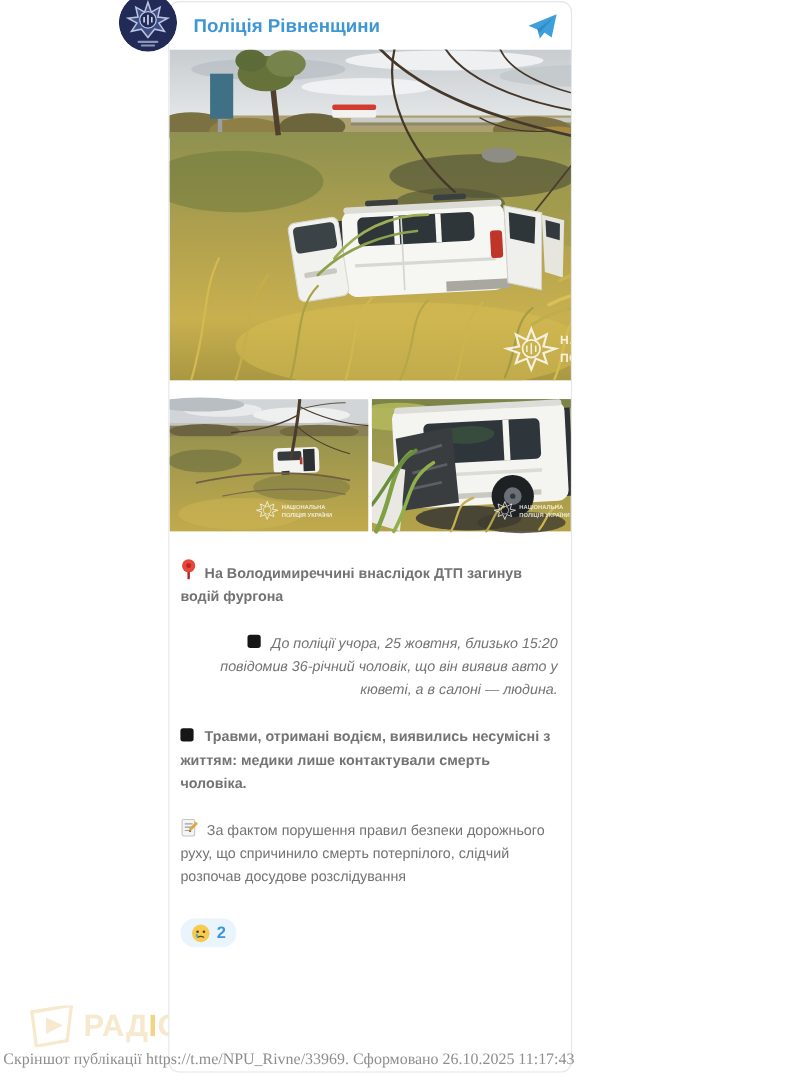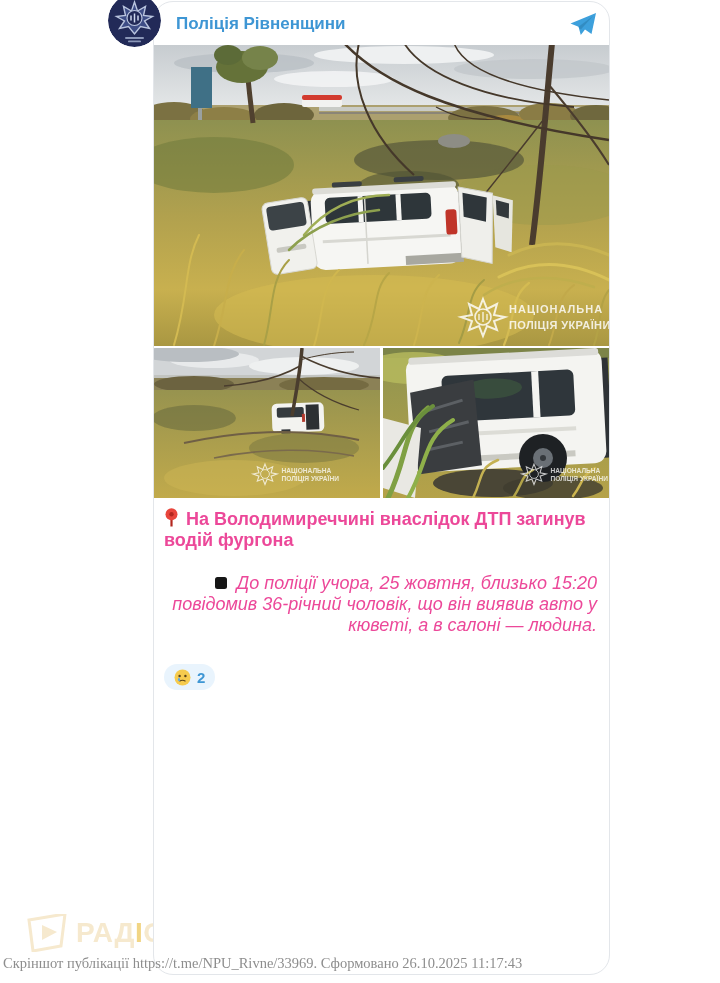--- a/index.html
+++ b/index.html
@@ -13,34 +13,34 @@
   .logo-wm { position:absolute; left:27px; top:914px; display:flex; align-items:center; gap:5px; z-index:0; }
   .logo-wm .logo-text { font-size:28px; font-weight:bold; letter-spacing:.5px; color:#f6e9ce; white-space:nowrap; }
   .logo-wm .logo-accent { color:#f1d584; }
   .caption-wm {
     position:absolute; left:3px; top:955px; z-index:6; white-space:nowrap;
     font-family:"Liberation Serif", serif; font-size:14.5px; color:rgba(125,125,125,.88);
   }
 
   
   .card {
-    position:absolute; left:153px; top:1px; width:457px; height:974px; z-index:1;
-    background:#fff; border:1px solid #e3e6ea; border-radius:20px; overflow:hidden;
+    position:absolute; left:153px; top:1px; width:367px; height:974px; z-index:1;
+    background:#fff; border:1px solid #e3e6ea; border-radius:10px; overflow:hidden;
   }
   .avatar { position:absolute; left:108px; top:-6px; width:53px; height:53px; z-index:2; border-radius:50%; }
 
   .tg-header { height:43px; display:flex; align-items:center; padding:0 12px 0 22px; }
   .channel-name { color:#3e96d4; font-weight:bold; font-size:17px; flex:1; cursor:pointer; }
   .plane-icon { width:28px; height:26px; cursor:pointer; }
 
   .photo-main { display:block; width:455px; height:301px; cursor:pointer; }
   .photo-row { display:flex; gap:3px; margin-top:2px; }
   .photo-row svg { display:block; cursor:pointer; }
 
-  .post-text { padding:10px 12px 0 10px; color:#ec4899; font-size:18px; line-height:21px; }
+  .post-text { padding:10px 12px 0 10px; color:#737373; font-size:13px; line-height:21px; }
   .post-text p { margin:0 0 22px 0; }
   .pt-title { font-weight:bold; }
   .pt-italic { font-style:italic;text-align:right; }
   .pt-bold { font-weight:bold; }
   .bullet-sq { display:inline-block; width:12px; height:12px; background:#161616; border-radius:2.5px; margin-right:10px; }
   .icon-inline { display:inline-block; vertical-align:-2px; margin-right:7px; }
 
   .reaction-row { padding:6px 10px 0 10px; }
   .pill {
     display:inline-flex; align-items:center; gap:6px; height:26px; padding:0 10px;
@@ -288,20 +288,31 @@
     <p class="pt-title">
       <svg class="icon-inline" width="15" height="19" viewBox="0 0 15 19">
         <path d="M7.5,12 L7.5,18.5" stroke="#b3271f" stroke-width="2.2"></path>
         <circle cx="7.5" cy="6.3" r="6" fill="#e8453c"></circle>
         <circle cx="7.5" cy="6.3" r="2.2" fill="#b3271f"></circle>
       </svg><span>На Володимиреччині внаслідок ДТП загинув водій фургона</span>
     </p>
     <p class="pt-italic">
       <span class="bullet-sq"></span><span>До поліції учора, 25 жовтня, близько 15:20 повідомив 36-річний чоловік, що він виявив авто у кюветі, а в салоні — людина.</span>
     </p>
+    <p class="pt-bold">
+      <span class="bullet-sq"></span><span>Травми, отримані водієм, виявились несумісні з життям: медики лише контактували смерть чоловіка.</span>
+    </p>
+    <p>
+      <svg class="icon-inline" width="17" height="17" viewBox="0 0 17 17">
+        <rect x="1.5" y="1" width="11.5" height="15" rx="1.5" fill="#f4f4f2" stroke="#c4c4c4"></rect>
+        <path d="M4,5 h7 M4,8 h7 M4,11 h5" stroke="#9aa0a6" stroke-width="1.1"></path>
+        <path d="M8.5,10.5 L15,4" stroke="#e0a63f" stroke-width="2.6"></path>
+        <path d="M8,12.5 L8.5,10.5 L10,11.8 Z" fill="#4a4a4a"></path>
+      </svg><span>За фактом порушення правил безпеки дорожнього руху, що спричинило смерть потерпілого, слідчий розпочав досудове розслідування</span>
+    </p>
   </div>
 
   <div class="reaction-row">
     <span class="pill">
       <svg width="17" height="17" viewBox="0 0 17 17">
         <circle cx="8.5" cy="8.5" r="8" fill="#f6cb4e"></circle>
         <circle cx="5.6" cy="7" r="1.2" fill="#5a4419"></circle>
         <circle cx="11.4" cy="7" r="1.2" fill="#5a4419"></circle>
         <path d="M5.5,12.2 Q8.5,10.2 11.5,12.2" stroke="#5a4419" stroke-width="1.1" fill="none"></path>
         <path d="M4.6,8.6 q-1.4,2.6 0,3.4 q1.5,0.8 1.6,-1.4 q0,-1.2 -1.6,-2 z" fill="#5aa7e8"></path>

